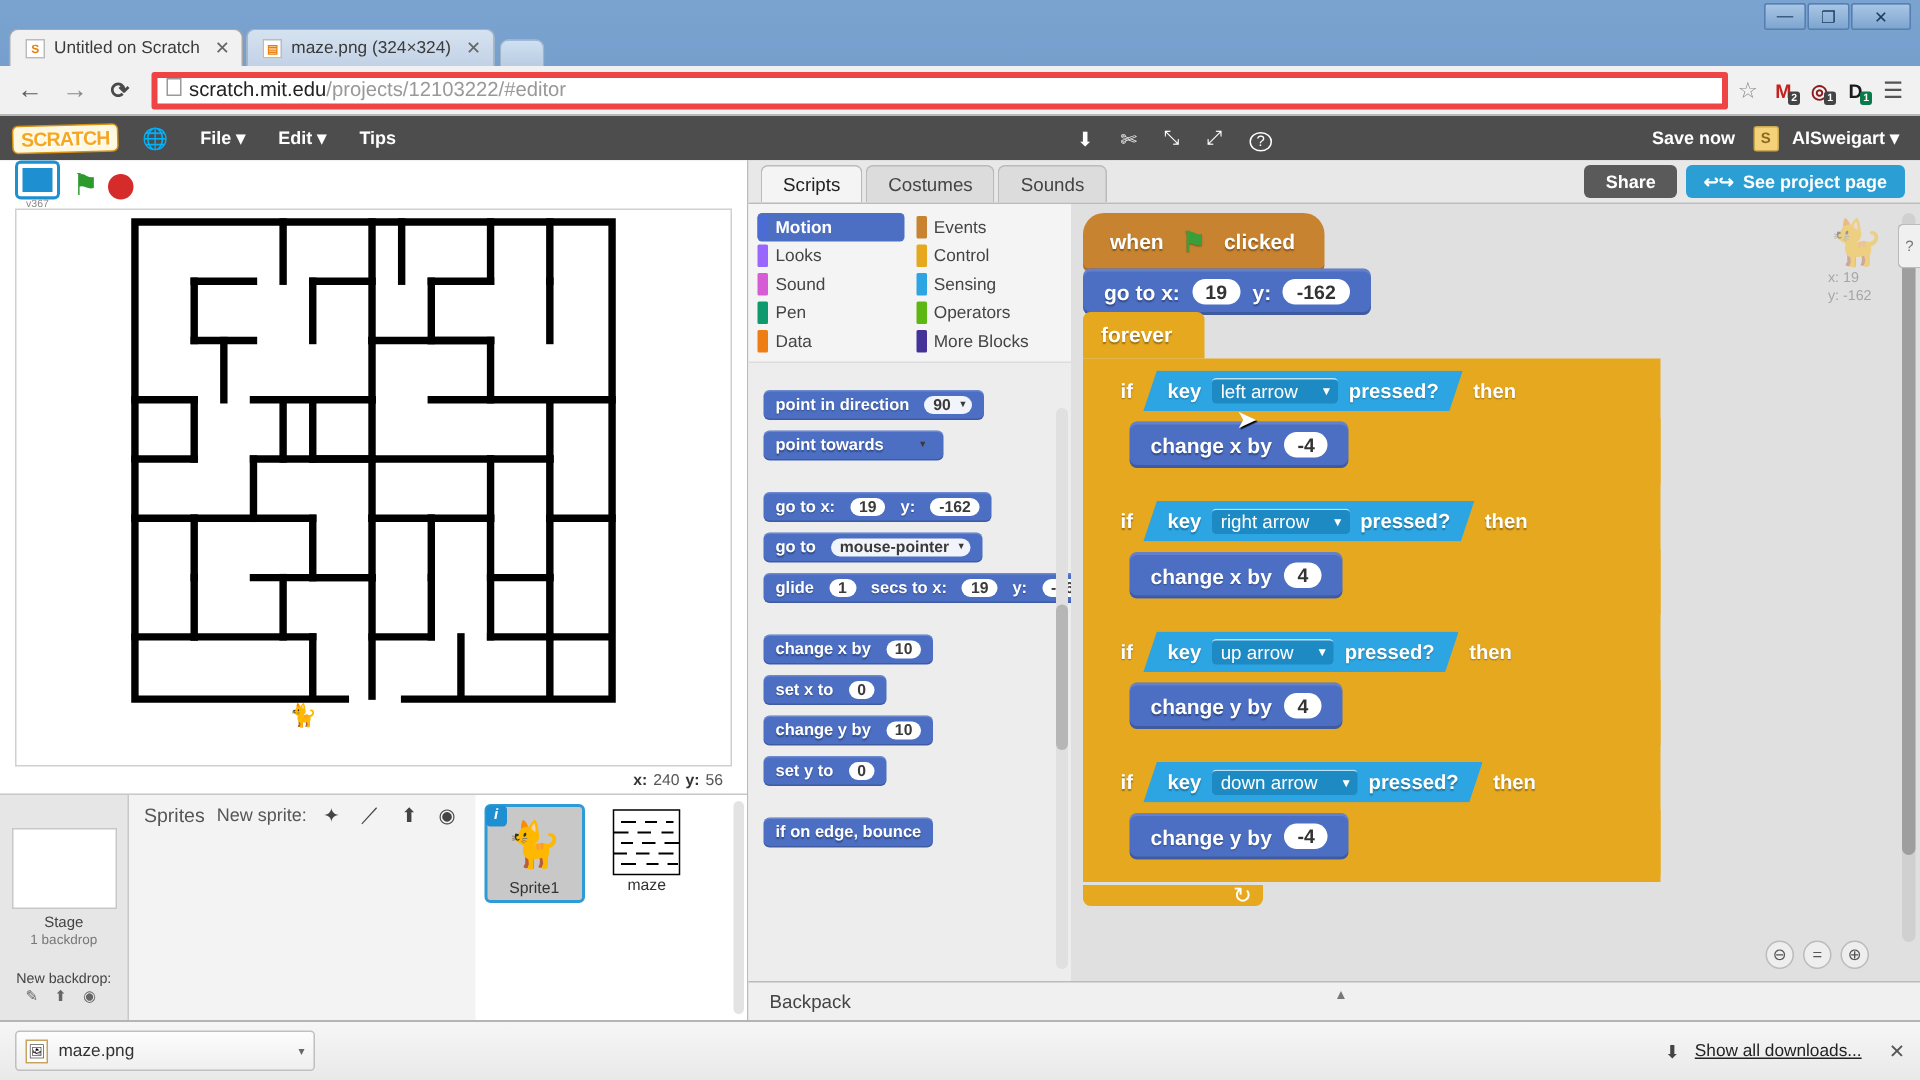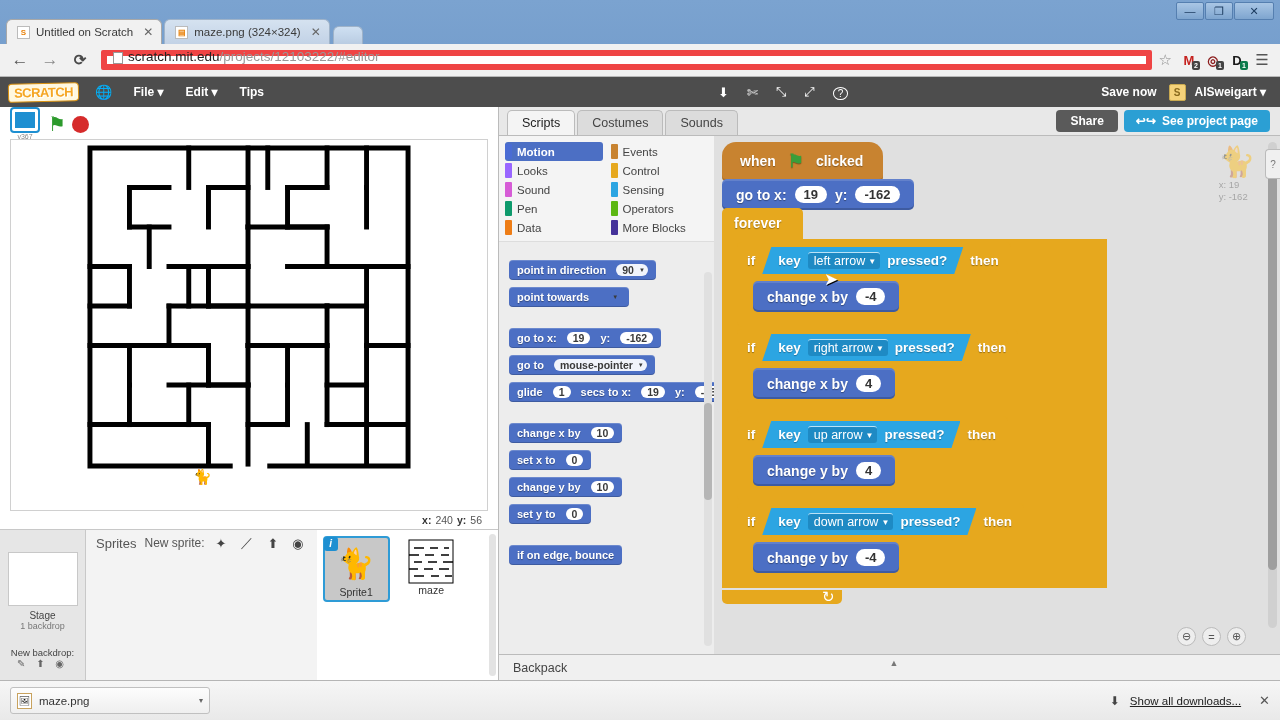--- a/index.html
+++ b/index.html
@@ -64,23 +64,23 @@
     background: #f1f1f1; border-bottom: 1px solid #b8b8b8;
     display: flex; align-items: center; padding: 0 6px; gap: 2px;
   }
   .nav-btn {
     width: 28px; height: 26px; display: flex; align-items: center;
     justify-content: center; font-size: 17px; color: #8a8a8a;
   }
   .nav-btn.enabled { color: #5a5a5a; }
   .nav-btn.reload { font-size: 15px; color: #4a4a4a; font-weight: bold; }
   .urlbar {
-    flex: 1; height: 20px; margin: 0 5px;
-    background: #fff; border: 6px solid #ef4444; border-radius: 2px;
-    display: flex; align-items: flex-end; padding: 0 6px; gap: 5px;
+    flex: 1; height: 25px; margin: 0 5px;
+    background: #fff; border: 4px solid #ef4444; border-radius: 2px;
+    display: flex; align-items: flex-start; padding: 0 6px; gap: 5px;
   }
   .url-doc-icon {
     width: 10px; height: 12px; border: 1px solid #999; background: #fff; flex: none;
   }
   .url-text { font-size: 13.5px; color: #999; }
   .url-text b { color: #222; font-weight: normal; }
   .star-icon { font-size: 15px; color: #8a8a8a; padding-right: 4px; }
   .ext-icon {
     width: 22px; height: 22px; display: flex; align-items: center;
     justify-content: center; font-size: 13px; font-weight: bold; position: relative;
@@ -327,21 +327,21 @@
     text-shadow: 0 1px 1px rgba(0,0,0,.35);
   }
   .hexblk {
     background: #2ca5e2; color: #fff; font-weight: bold; font-size: 13.5px;
     padding: 5px 16px; display: inline-flex; align-items: center; gap: 7px;
     clip-path: polygon(9px 0,100% 0,calc(100% - 9px) 100%,0 100%);
     margin: 0 -2px; text-shadow: 0 1px 1px rgba(0,0,0,.3);
   }
   .hexblk .keyfield {
     background: #1e8ac4; color: #fff; font-weight: normal; font-size: 12.5px;
-    padding: 1px 15px 1px 6px; border-radius: 3px; text-shadow: none;
+    padding: 1px 27px 1px 6px; border-radius: 3px; text-shadow: none;
     position: relative; display: inline-block; border-top: 1px solid #b9e2f7;
   }
   .hexblk .keyfield::after {
     content: "▼"; position: absolute; right: 4px; top: 50%;
     transform: translateY(-50%); font-size: 8px;
   }
   .if-body { background: #e6a81e; padding: 2px 0 2px 16px; }
   .if-bottom { background: #e6a81e; height: 13px; border-radius: 0 0 5px 5px; }
 
   

